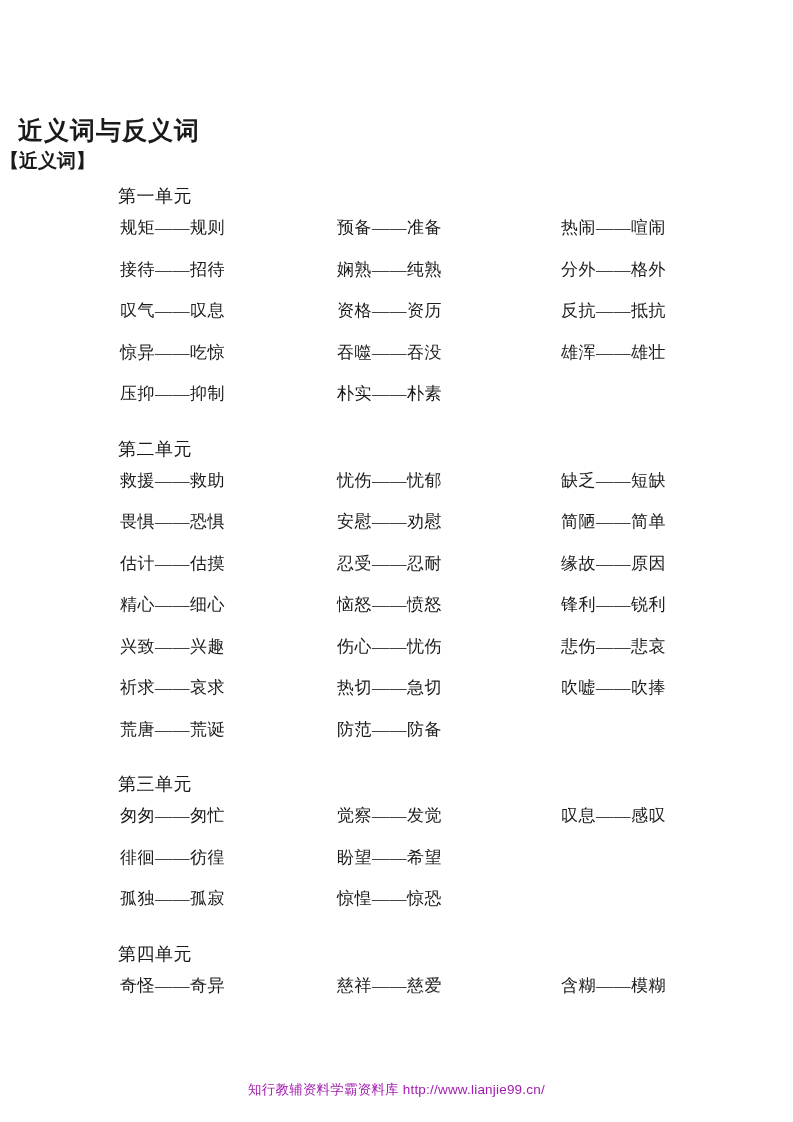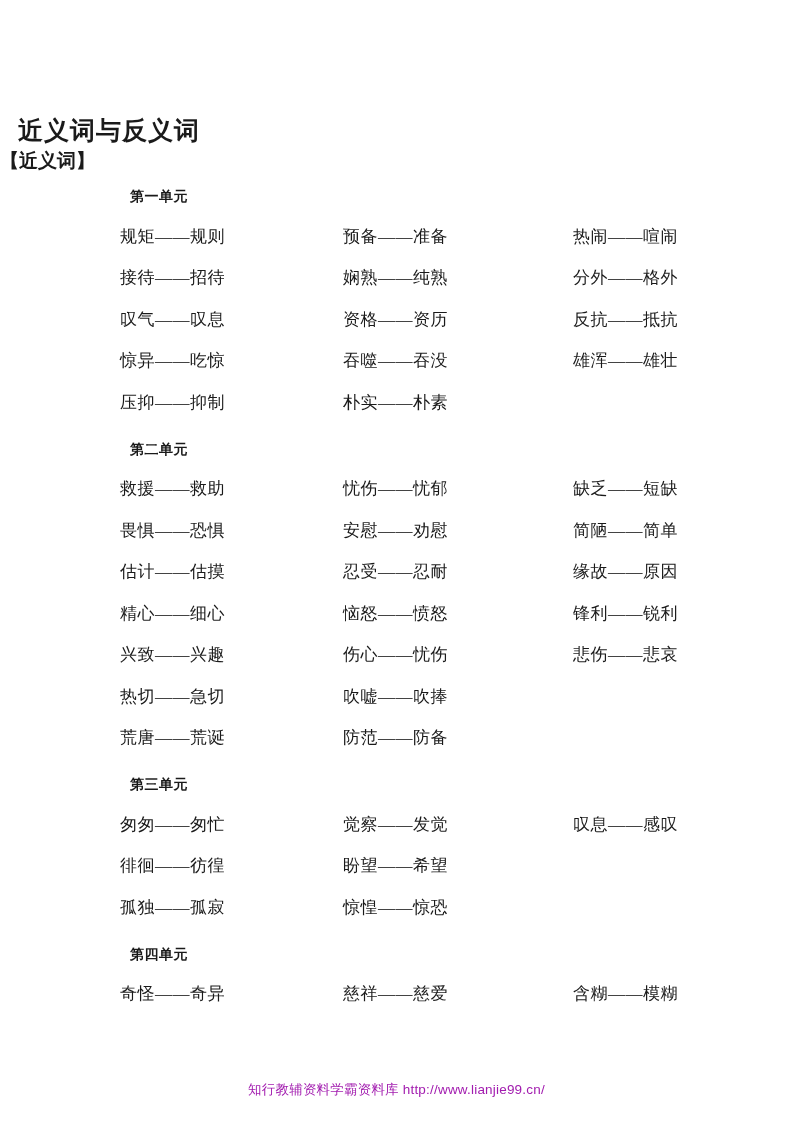--- a/index.html
+++ b/index.html
@@ -53,36 +53,34 @@
     top: 184px;
     left: 118px;
     right: 96px;
   }
 
   .unit {
     margin: 0;
   }
   .unit-title {
     font-family: "Liberation Sans", "DejaVu Sans", sans-serif;
-    font-weight: bold;
-    font-size: 14px;
+    font-weight: normal;
+    font-size: 18px;
     line-height: 24px;
-    margin: 0 0 8px 12px;
+    margin: 0 0 8px 0;
     letter-spacing: 0.5px;
   }
   .unit + .unit { margin-top: 13px; }
 
   .rows {
     display: block;
   }
   .row {
     display: flex;
     height: 41.5px;
-    align-items: center;
-    gap: 6px;
   }
   .cell {
     width: 208px;
     flex: 0 0 208px;
     font-size: 17px;
     line-height: 24px;
     white-space: nowrap;
     font-family: "Liberation Serif", "DejaVu Serif", serif;
     letter-spacing: 0.5px;
   }
@@ -170,20 +168,21 @@
             <div class="cell">精心——细心</div>
             <div class="cell">恼怒——愤怒</div>
             <div class="cell">锋利——锐利</div>
           </div>
           <div class="row">
             <div class="cell">兴致——兴趣</div>
             <div class="cell">伤心——忧伤</div>
             <div class="cell">悲伤——悲哀</div>
           </div>
           <div class="row">
+            <div class="cell">祈求——哀求</div>
             <div class="cell">热切——急切</div>
             <div class="cell">吹嘘——吹捧</div>
           </div>
           <div class="row">
             <div class="cell">荒唐——荒诞</div>
             <div class="cell">防范——防备</div>
             <div class="cell empty"></div>
           </div>
         </div>
       </div>

